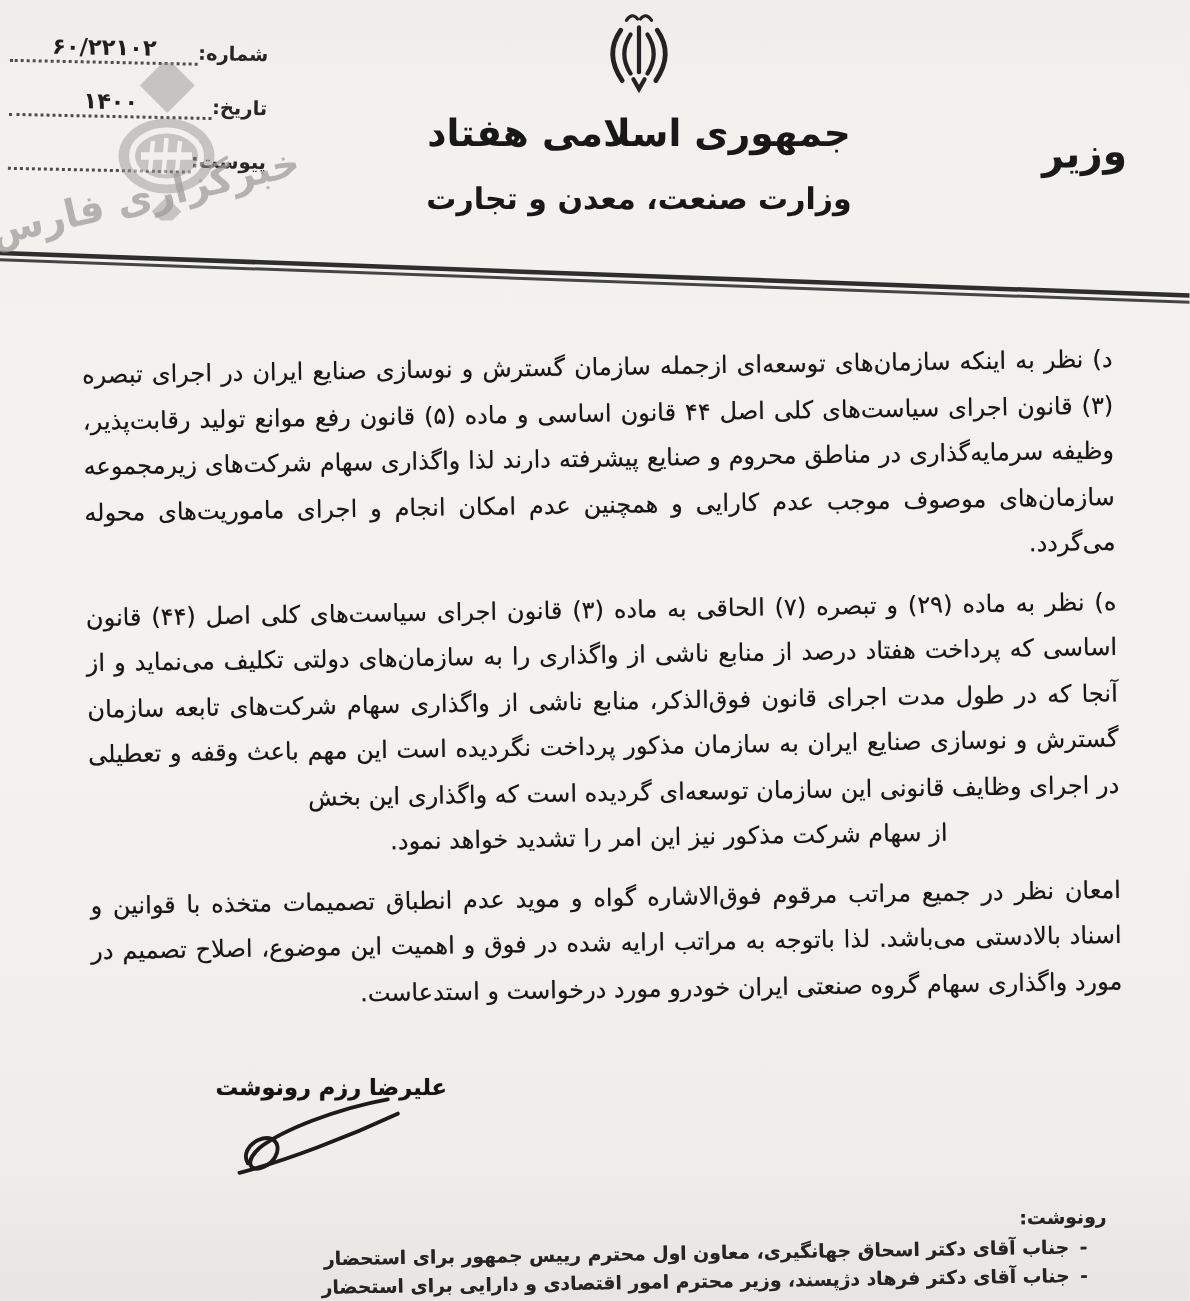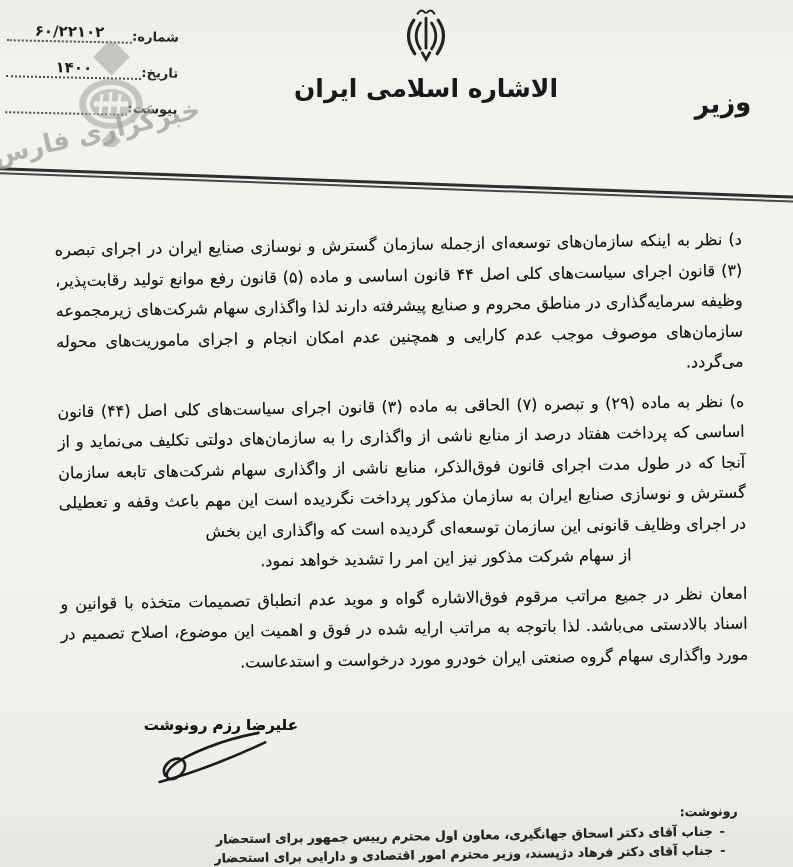--- a/index.html
+++ b/index.html
@@ -119,21 +119,22 @@
         <path d="M21 8 Q25 2 29 7" stroke-width="2.2"></path>
         <path d="M31 7 Q35 2 39 8" stroke-width="2.2"></path>
         <path d="M17 15 Q5 32 18 51" stroke-width="3.4"></path>
         <path d="M24 18 Q15 32 24 46"></path>
         <path d="M30 13 L30 45"></path>
         <path d="M26 50 L30 57 L34 50"></path>
         <path d="M36 18 Q45 32 36 46"></path>
         <path d="M43 15 Q55 32 42 51" stroke-width="3.4"></path>
       </g>
     </svg>
-    <div class="title1">الاشاره اسلامی ایران</div>
+    <div class="title1">جمهوری اسلامی هفتاد</div>
+    <div class="title2">وزارت صنعت، معدن و تجارت</div>
   </div>
 
   <div class="minister">وزیر</div>
 
   <div class="divider">
     <div class="l1"></div>
     <div class="l2"></div>
   </div>
 
   <div class="letter-body">

